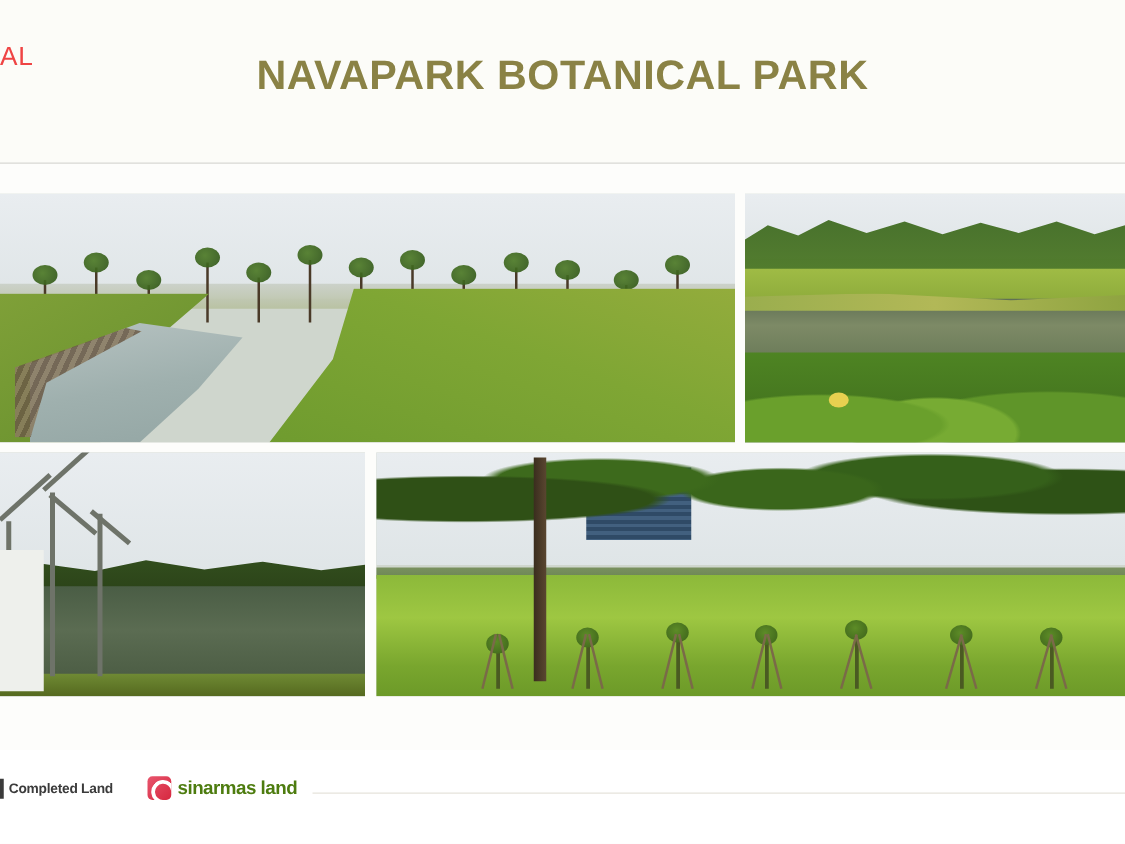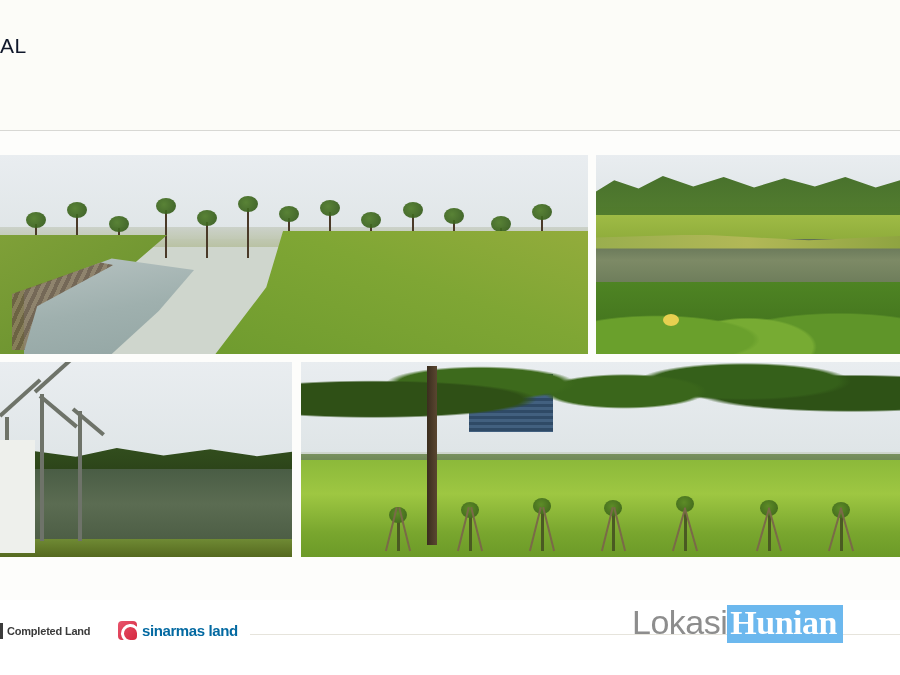--- a/index.html
+++ b/index.html
@@ -26,21 +26,21 @@
     height: 131px;
     background: #fcfcf8;
   }
   .corner-text {
     position: absolute;
     left: 0px;
     top: 34px;
     font-size: 21px;
     font-weight: 400;
     letter-spacing: 0.5px;
-    color: #0f172a;
+    color: #ef4444;
     font-family: "Liberation Sans", sans-serif;
   }
   .title-block {
     position: absolute;
     left: 0; top: 40px;
     width: 900px;
     text-align: center;
   }
   .main-title {
     font-size: 33px;
@@ -220,21 +220,21 @@
     width: 13px; height: 13px;
     border-radius: 50%;
     border: 3px solid #ffffff;
     border-right-color: transparent;
     transform: rotate(40deg);
   }
   .sm-text {
     font-size: 15px;
     font-weight: 600;
     letter-spacing: -0.4px;
-    color: #0369a1;
+    color: #4d7c0f;
     font-family: "Liberation Sans", sans-serif;
   }
   .footer-rule {
     position: absolute;
     left: 250px;
     top: 634px;
     width: 650px;
     height: 1px;
     background: #e6e4dc;
   }
@@ -265,20 +265,21 @@
   }
 </style>
 </head>
 <body>
 
 <div class="slide">
 
   <div class="header">
     <div class="corner-text">AL</div>
     <div class="title-block">
+      <div class="main-title">NAVAPARK BOTANICAL PARK</div>
     </div>
   </div>
   <div class="header-rule"></div>
 
   <div class="photo ph-tl">
     <div class="sky tl-sky"></div>
     <div class="tl-far"></div>
     <div class="tl-trees">
       <i style="left:6%;  height:34px;"></i>
         <i style="left:13%; height:44px;"></i>
@@ -364,18 +365,14 @@
   <div class="hk-logo">
     <span class="hk-bar"></span>
     <span class="hk-text">Completed Land</span>
   </div>
 
   <div class="sm-logo">
     <span class="sm-mark"></span>
     <span class="sm-text">sinarmas land</span>
   </div>
 
-  <div class="watermark">
-    <span class="wm-lokasi">Lokasi</span>
-    <span class="wm-hunian">Hunian</span>
-  </div>
 
 </div>
 
 </body></html>

